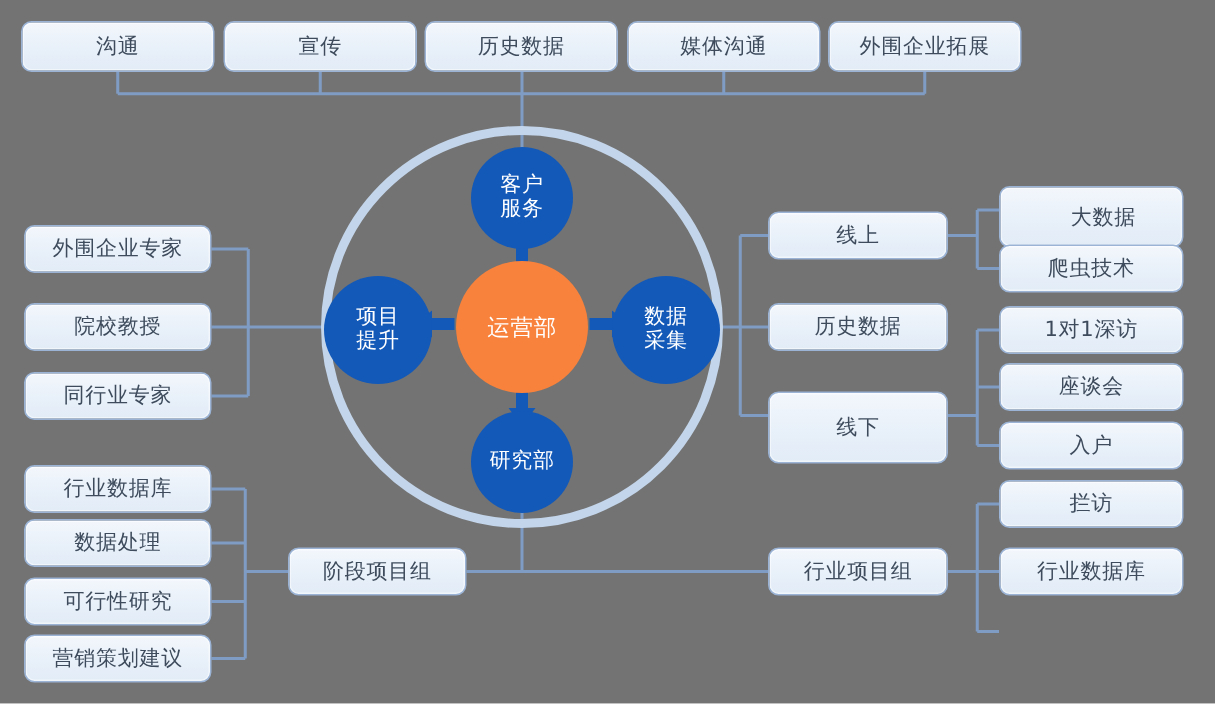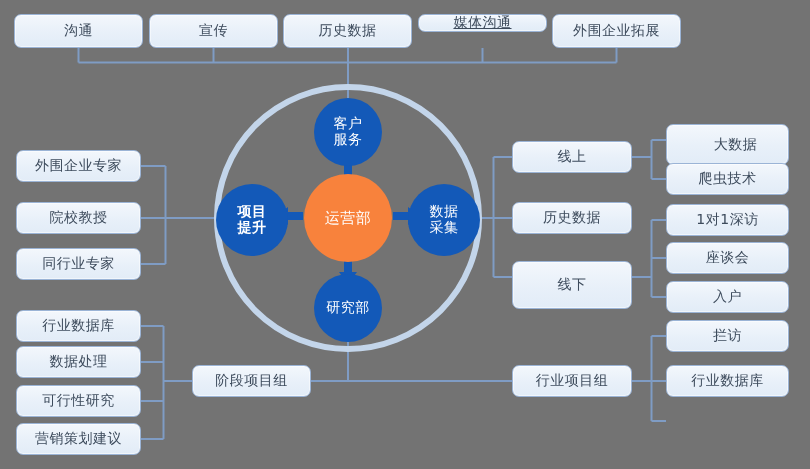--- a/index.html
+++ b/index.html
@@ -132,33 +132,33 @@
 
   <div class="box" style="left:14px;top:14px;width:129px;height:34px;">
     <span>沟通</span>
   </div>
   <div class="box" style="left:149px;top:14px;width:129px;height:34px;">
     <span>宣传</span>
   </div>
   <div class="box" style="left:283px;top:14px;width:129px;height:34px;">
     <span>历史数据</span>
   </div>
-  <div class="box" style="left:418px;top:14px;width:129px;height:18px;text-decoration:underline;">
+  <div class="box" style="left:418px;top:14px;width:129px;height:34px;">
     <span>媒体沟通</span>
   </div>
   <div class="box" style="left:552px;top:14px;width:129px;height:34px;">
     <span>外围企业拓展</span>
   </div>
 
   <div class="circle blue" style="left:314px;top:98px;width:68px;height:68px;">
     <span class="c-line2">客户
 服务</span>
   </div>
 
-  <div class="circle blue" style="left:216px;top:184px;width:72px;height:72px;font-weight:bold;">
+  <div class="circle blue" style="left:216px;top:184px;width:72px;height:72px;">
     <span class="c-line2">项目
 提升</span>
   </div>
 
   <div class="circle blue" style="left:408px;top:184px;width:72px;height:72px;">
     <span class="c-line2">数据
 采集</span>
   </div>
 
   <div class="circle blue" style="left:314px;top:274px;width:68px;height:68px;">

